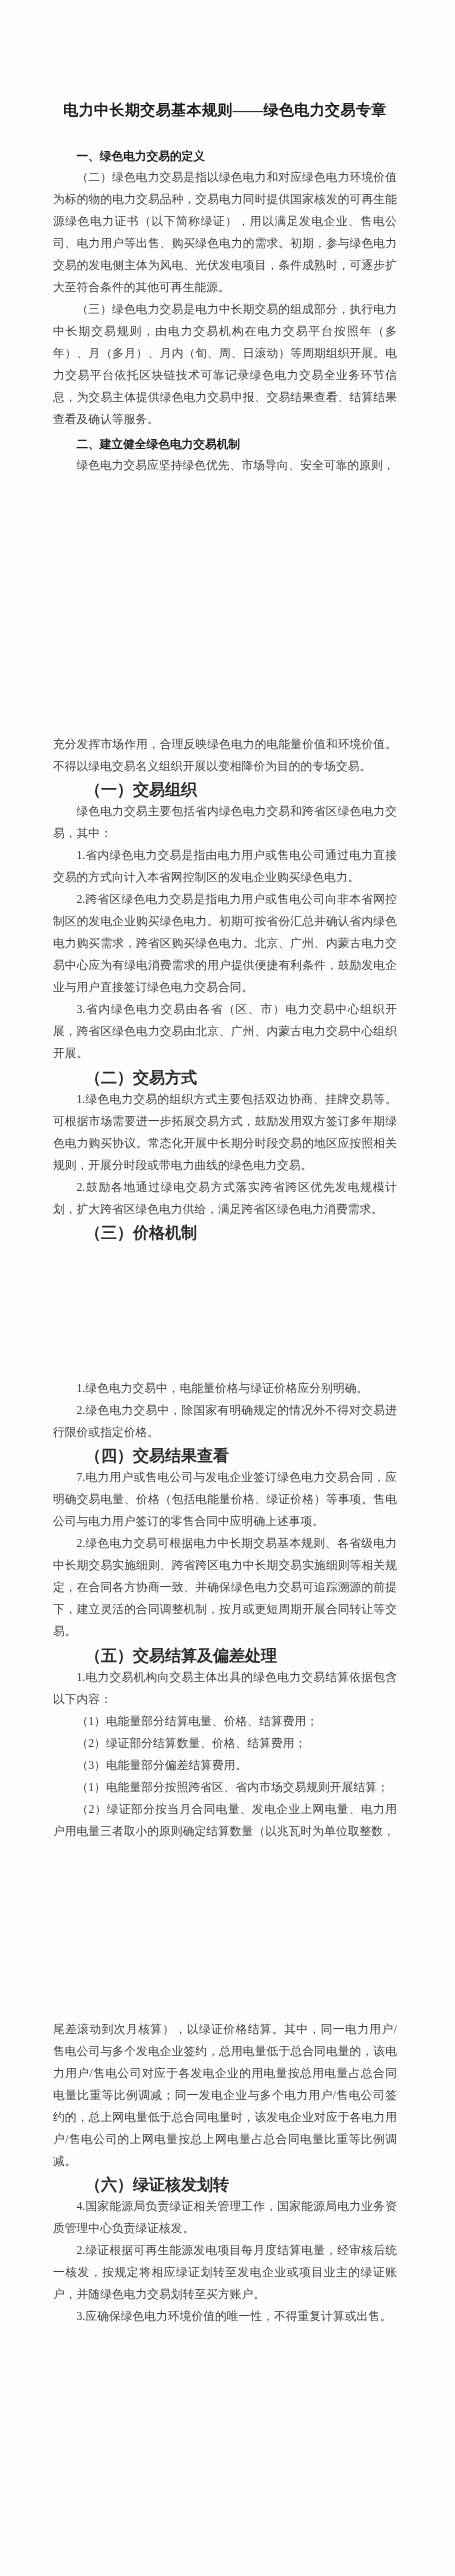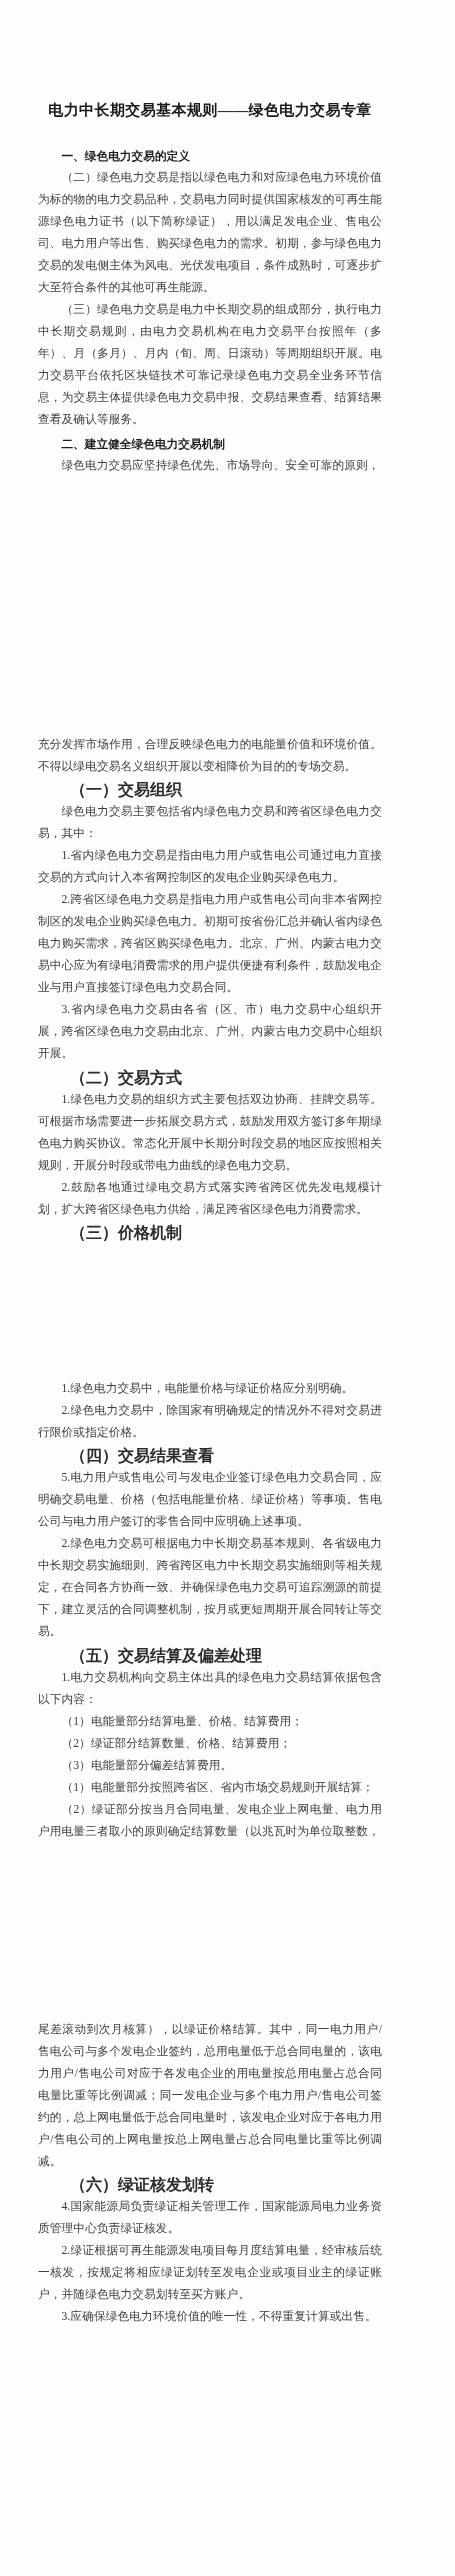--- a/index.html
+++ b/index.html
@@ -16,21 +16,21 @@
   .page {
     width: 455px;
     overflow: hidden;
     box-sizing: border-box;
   }
   .pg1 { height: 734px; padding-top: 100px; }
   .pg2 { height: 644px; }
   .pg3 { height: 641px; }
   .pg4 { height: 557px; }
   .col {
-    margin-left: 38px;
+    margin-left: 53px;
     width: 344px;
   }
   .doc-title {
     font-family: "Liberation Serif", "DejaVu Serif", serif;
     font-size: 15px;
     font-weight: bold;
     color: #1a1a1a;
     text-align: center;
     line-height: 21.3px;
     margin: 0 0 23.5px 0;
@@ -95,21 +95,21 @@
     <p class="p">2.鼓励各地通过绿电交易方式落实跨省跨区优先发电规模计划，扩大跨省区绿色电力供给，满足跨省区绿色电力消费需求。</p>
     <div class="h2c">（三）价格机制</div>
   </div>
 </div>
 
 <div class="page pg3">
   <div class="col">
     <p class="p">1.绿色电力交易中，电能量价格与绿证价格应分别明确。</p>
     <p class="p">2.绿色电力交易中，除国家有明确规定的情况外不得对交易进行限价或指定价格。</p>
     <div class="h2c">（四）交易结果查看</div>
-    <p class="p">5.电力用户或售电公司与发电企业签订绿色电力交易合同，应明确交易电量、价格（包括电能量价格、绿证价格）等事项。售电公司与电力用户签订的零售合同中应明确上述事项。</p>
+    <p class="p">7.电力用户或售电公司与发电企业签订绿色电力交易合同，应明确交易电量、价格（包括电能量价格、绿证价格）等事项。售电公司与电力用户签订的零售合同中应明确上述事项。</p>
     <p class="p">2.绿色电力交易可根据电力中长期交易基本规则、各省级电力中长期交易实施细则、跨省跨区电力中长期交易实施细则等相关规定，在合同各方协商一致、并确保绿色电力交易可追踪溯源的前提下，建立灵活的合同调整机制，按月或更短周期开展合同转让等交易。</p>
     <div class="h2c">（五）交易结算及偏差处理</div>
     <p class="p">1.电力交易机构向交易主体出具的绿色电力交易结算依据包含以下内容：</p>
     <p class="p">（1）电能量部分结算电量、价格、结算费用；</p>
     <p class="p">（2）绿证部分结算数量、价格、结算费用；</p>
     <p class="p">（3）电能量部分偏差结算费用。</p>
     <p class="p">（1）电能量部分按照跨省区、省内市场交易规则开展结算；</p>
     <p class="p">（2）绿证部分按当月合同电量、发电企业上网电量、电力用户用电量三者取小的原则确定结算数量（以兆瓦时为单位取整数，</p>
   </div>
 </div>

